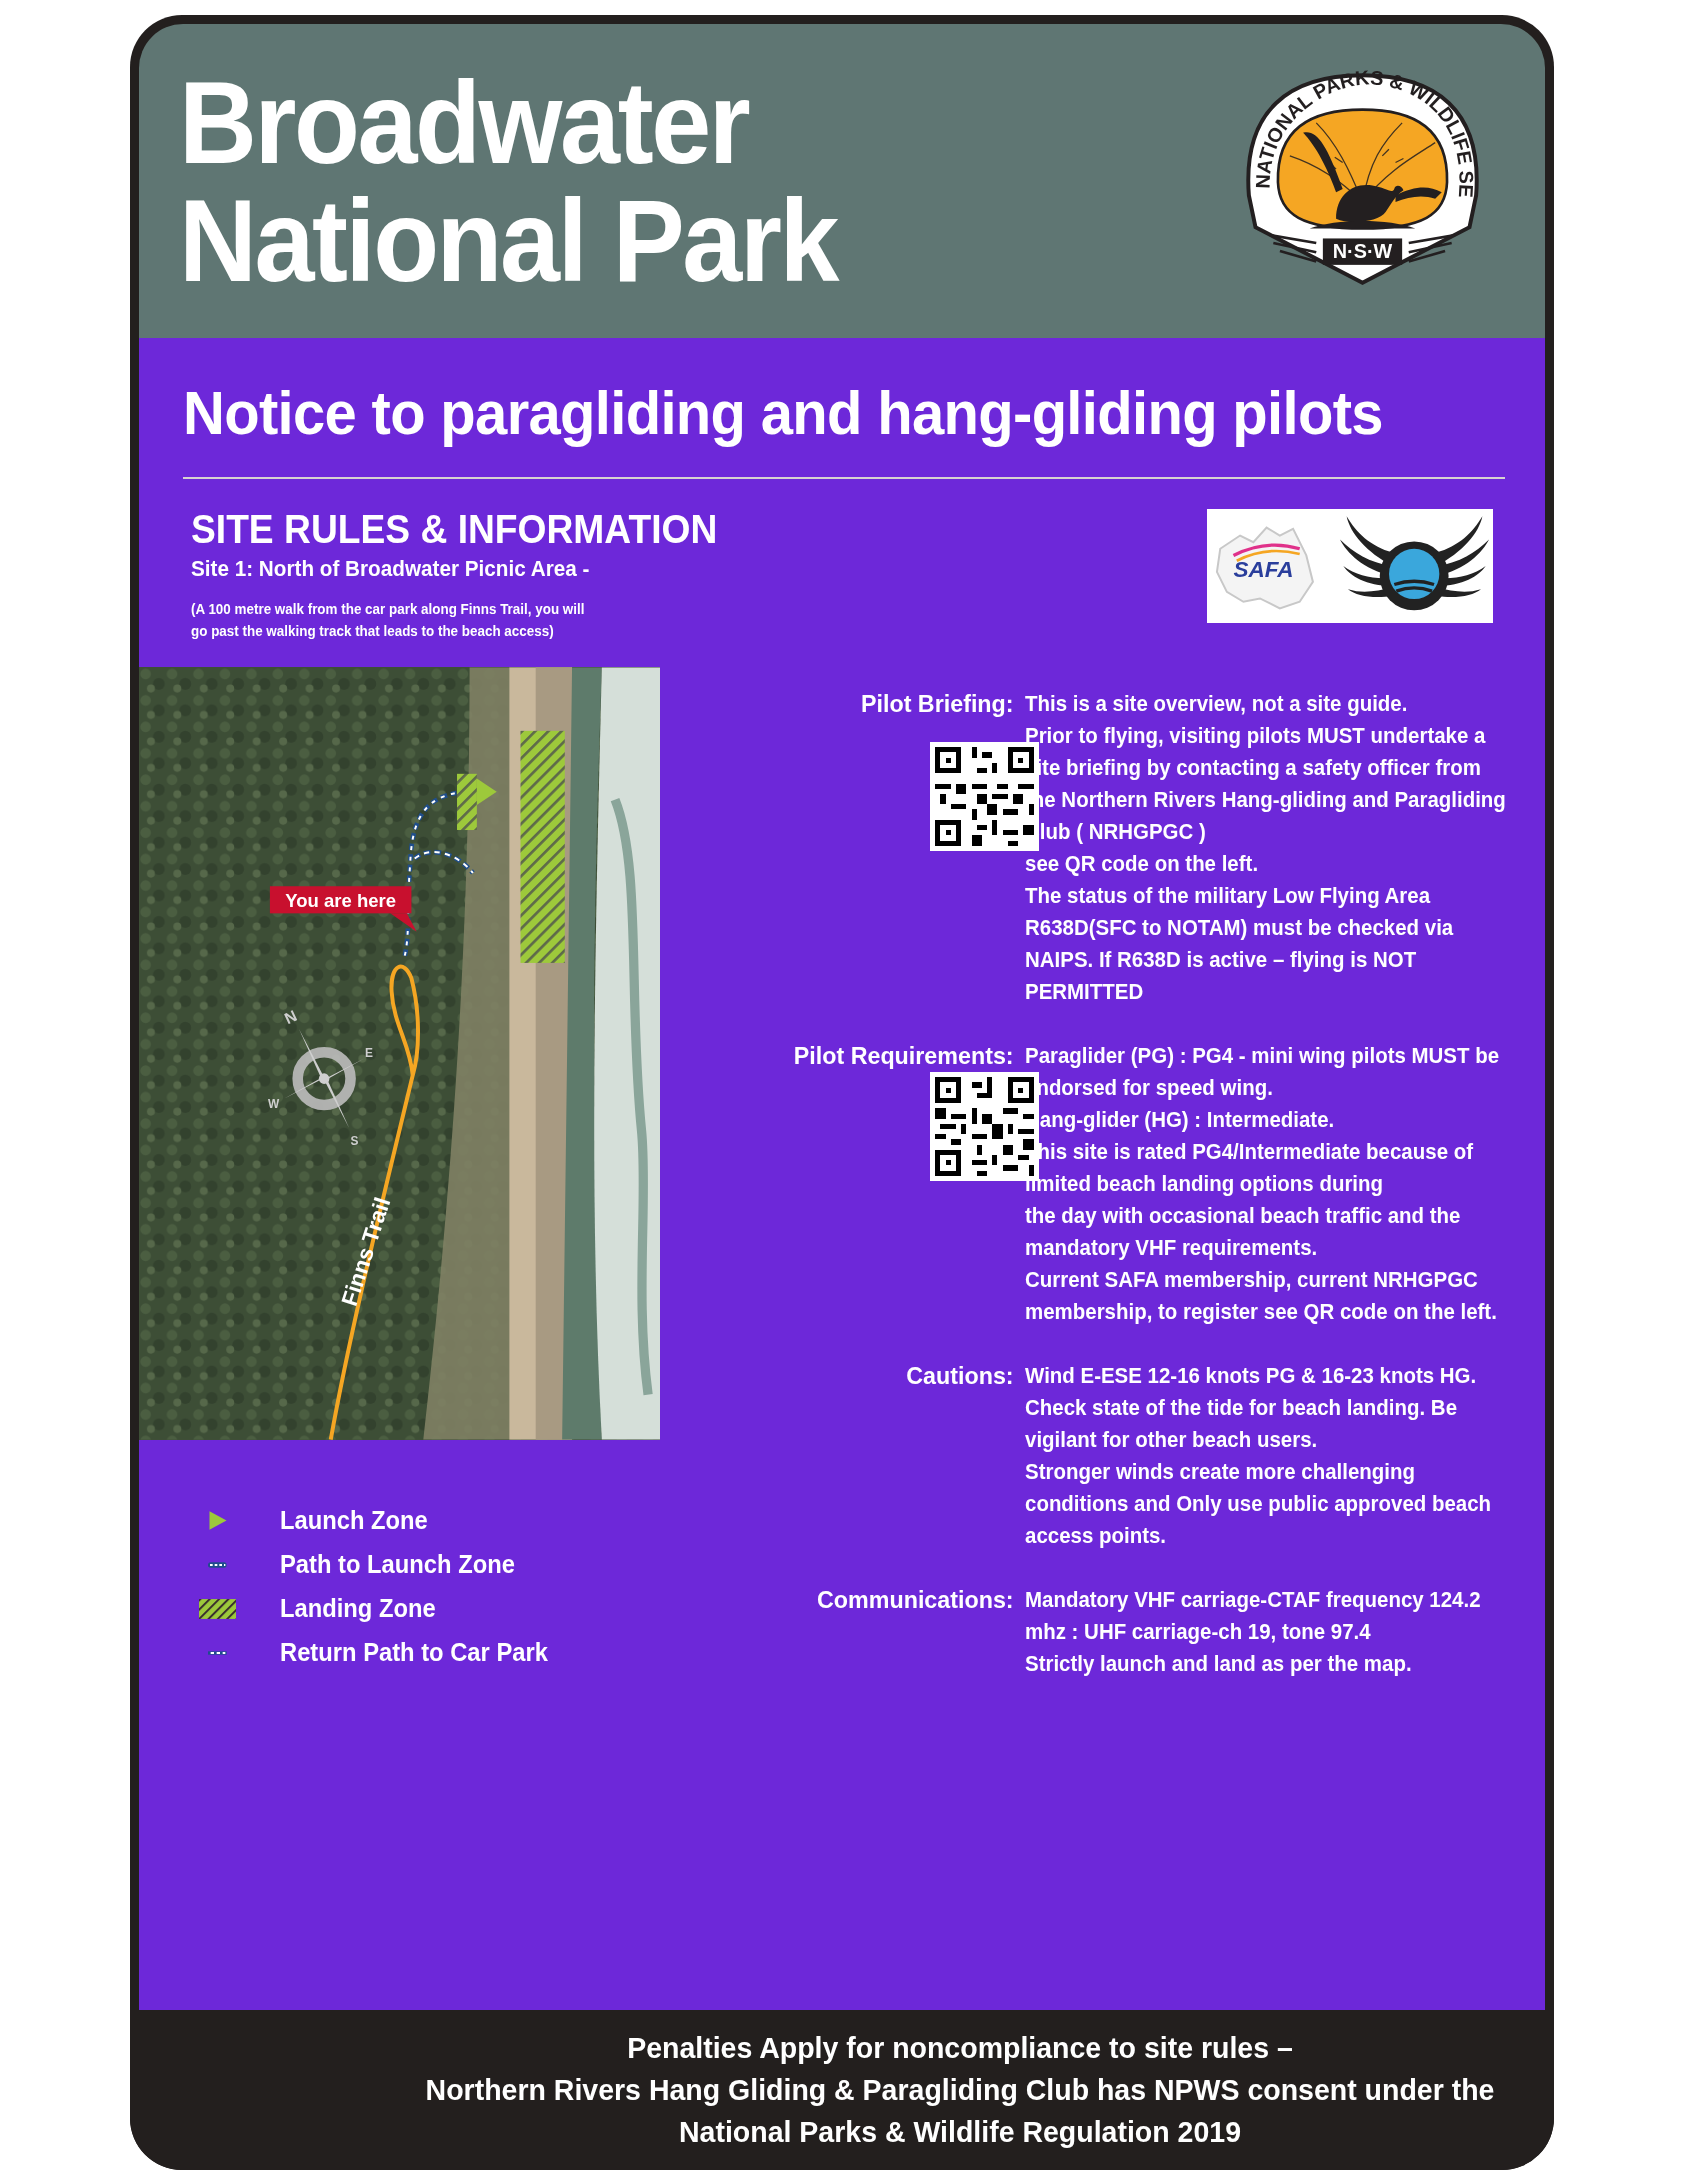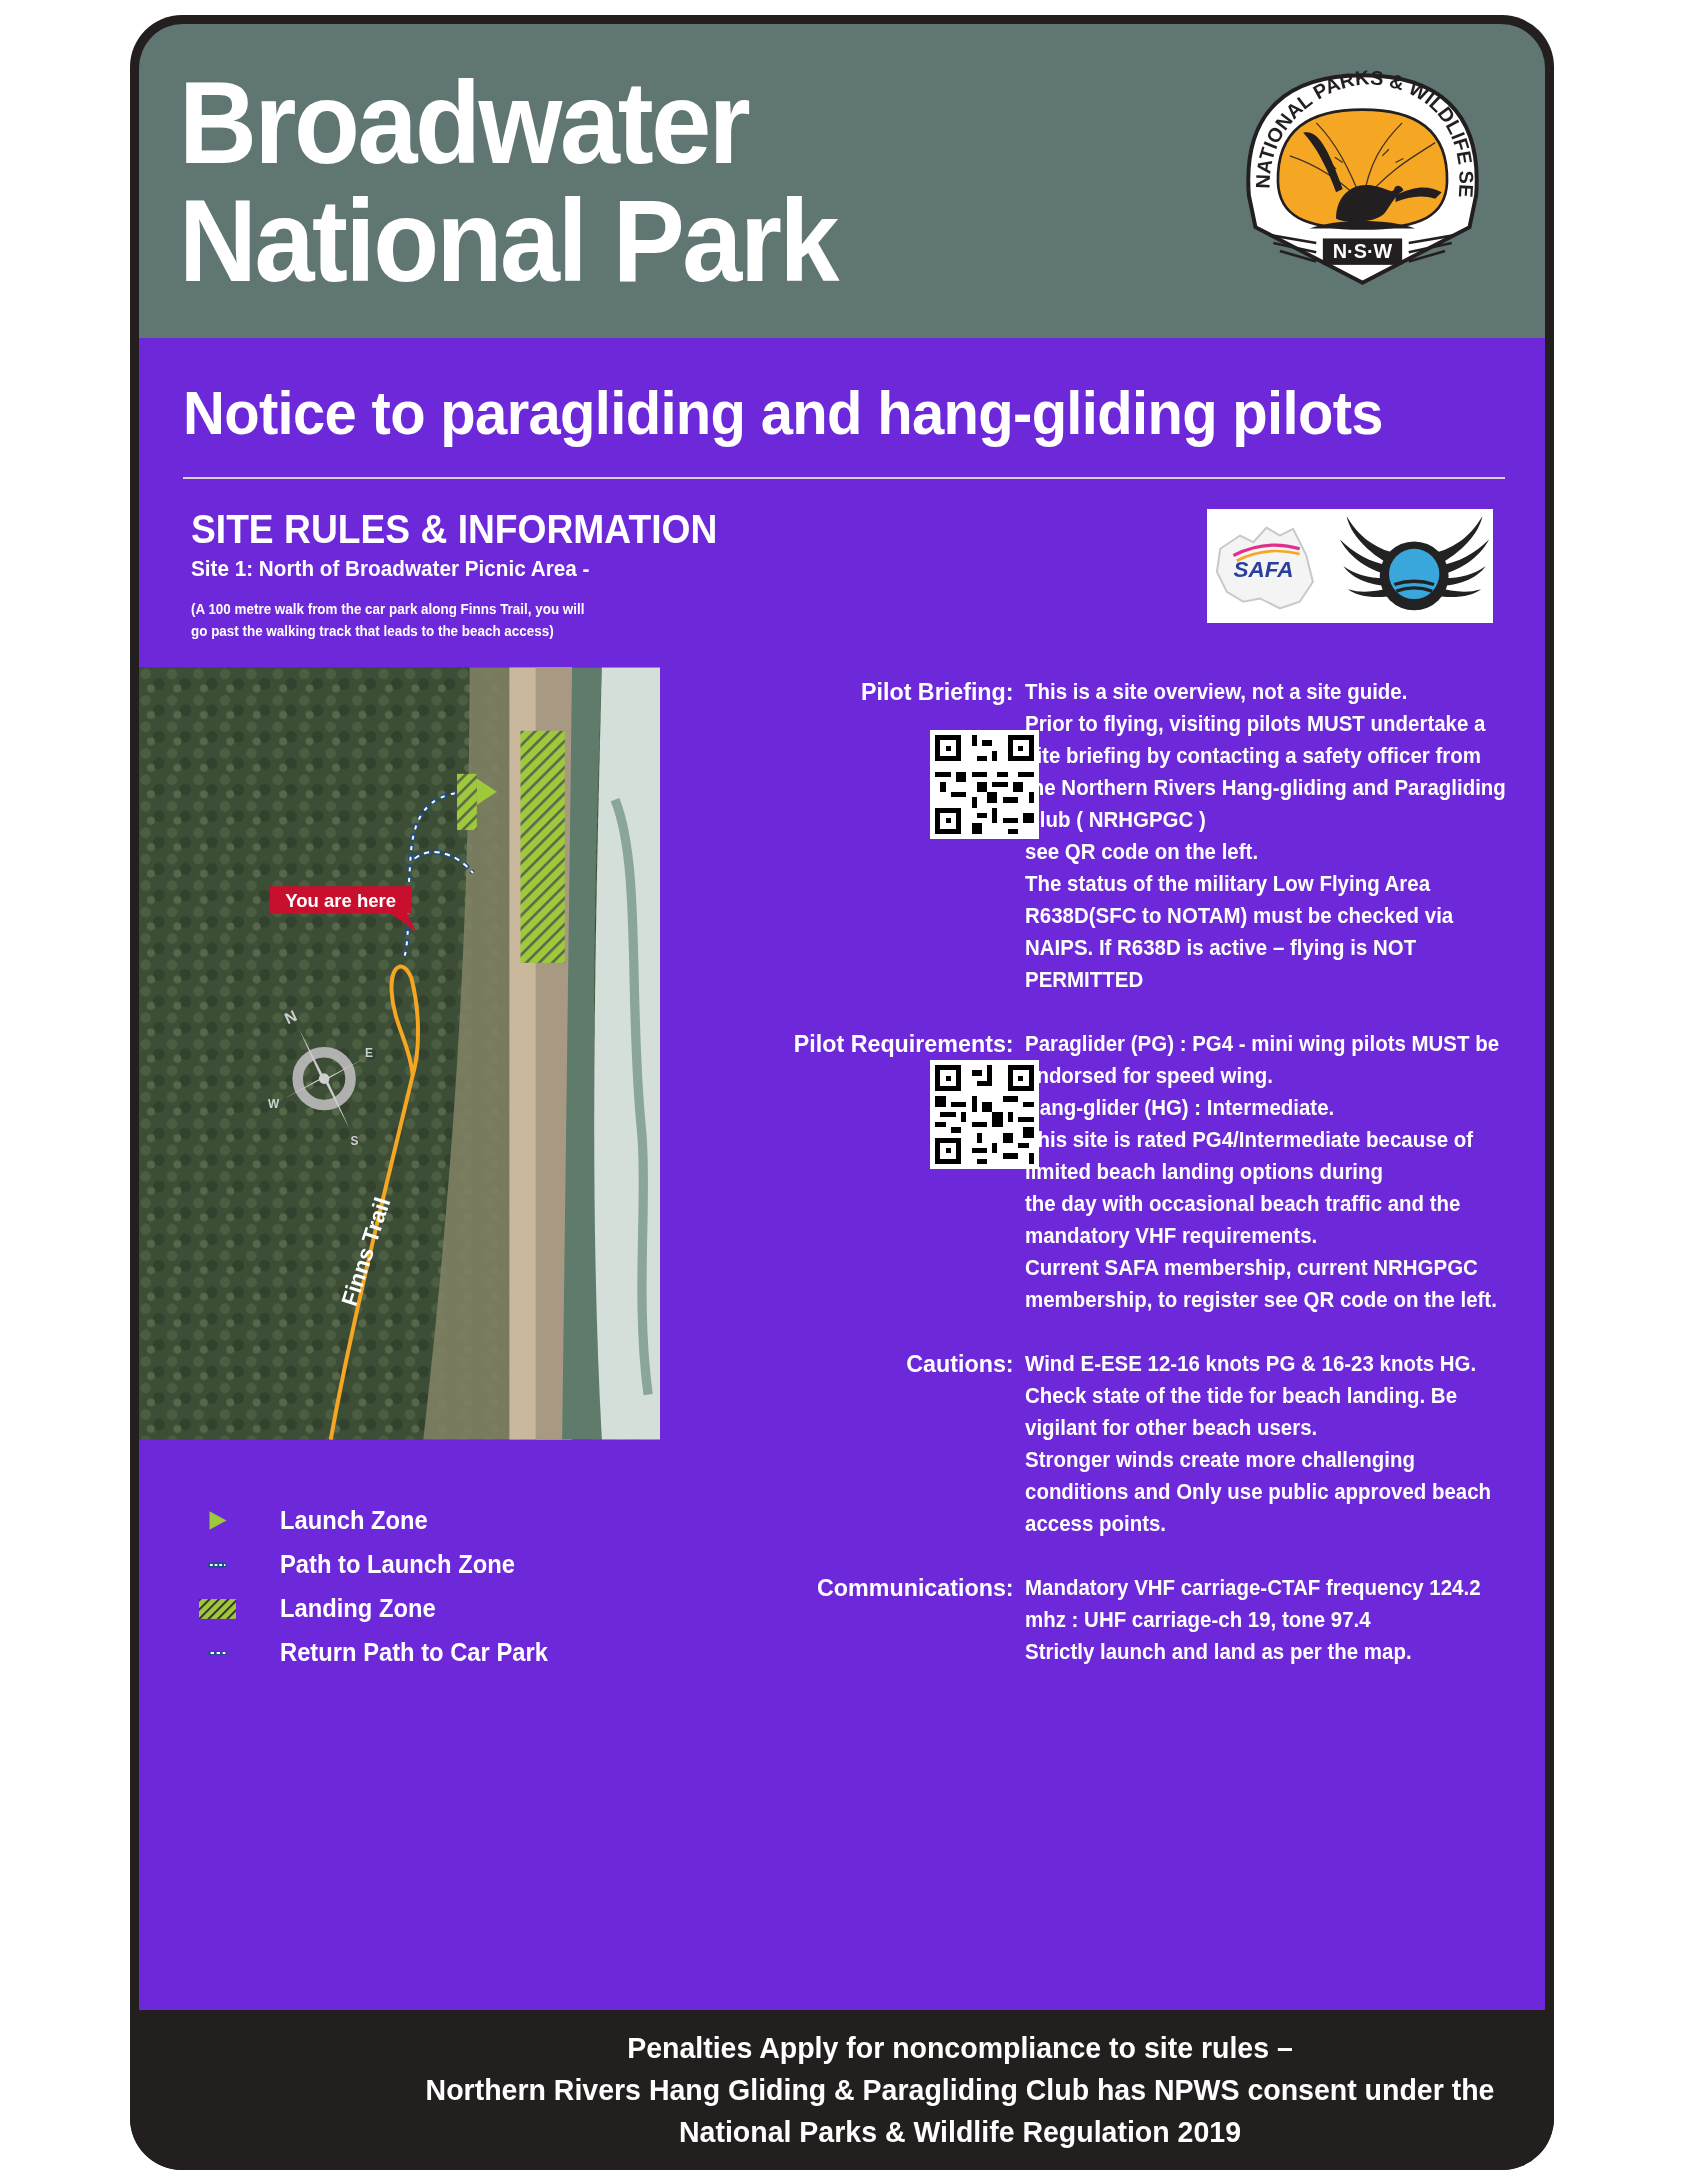--- a/index.html
+++ b/index.html
@@ -201,21 +201,21 @@
           <svg width="20" height="8" viewBox="0 0 30 12">
               <line x1="0" y1="6" x2="28" y2="6" stroke="#1f4e8c" stroke-width="5"></line>
               <line x1="4" y1="6" x2="26" y2="6" stroke="#fff" stroke-width="3" stroke-dasharray="5,4"></line>
             </svg>
         </span>
         <span class="legend-label">Return Path to Car Park</span>
       </div>
     </div>
 
     <div class="info">
-      <div class="info-row" style="margin-top:4px">
+      <div class="info-row" style="margin-top:16px">
         <div class="info-label">Pilot Briefing:</div>
         <div class="info-lines">
           <div>This is a site overview, not a site guide.</div>
           <div>Prior to flying, visiting pilots MUST undertake a</div>
           <div>site briefing by contacting a safety officer from</div>
           <div>the Northern Rivers Hang-gliding and Paragliding</div>
           <div>Club ( NRHGPGC )</div>
           <div>see QR code on the left.</div>
           <div>The status of the military Low Flying Area</div>
           <div>R638D(SFC to NOTAM) must be checked via</div>

